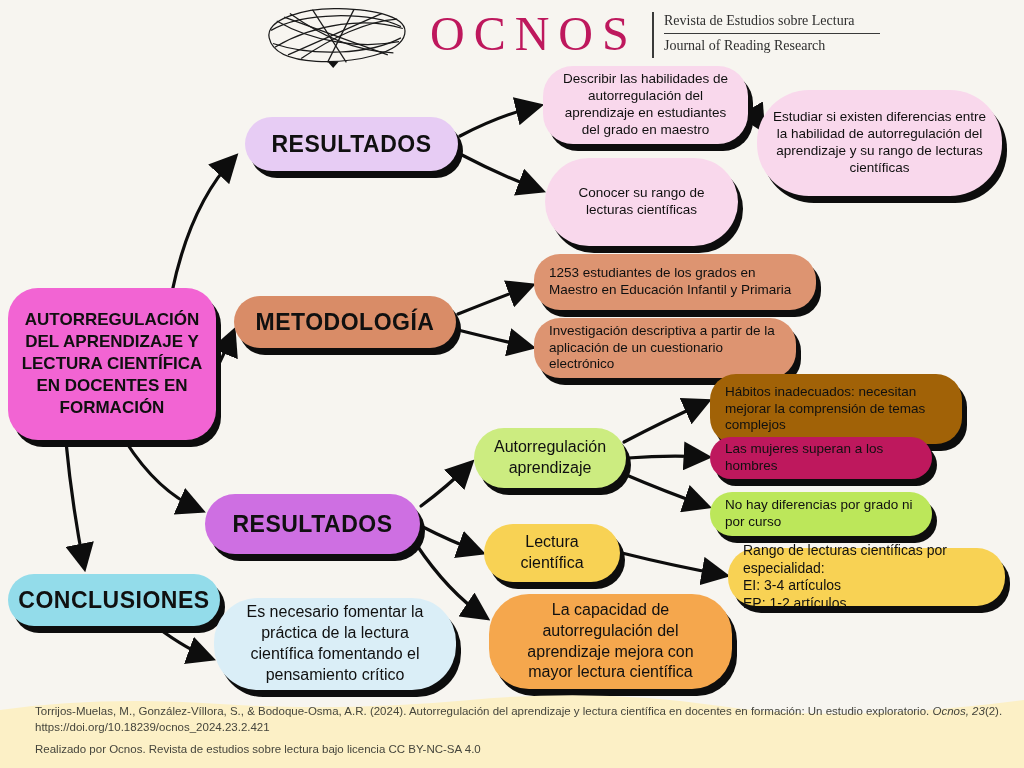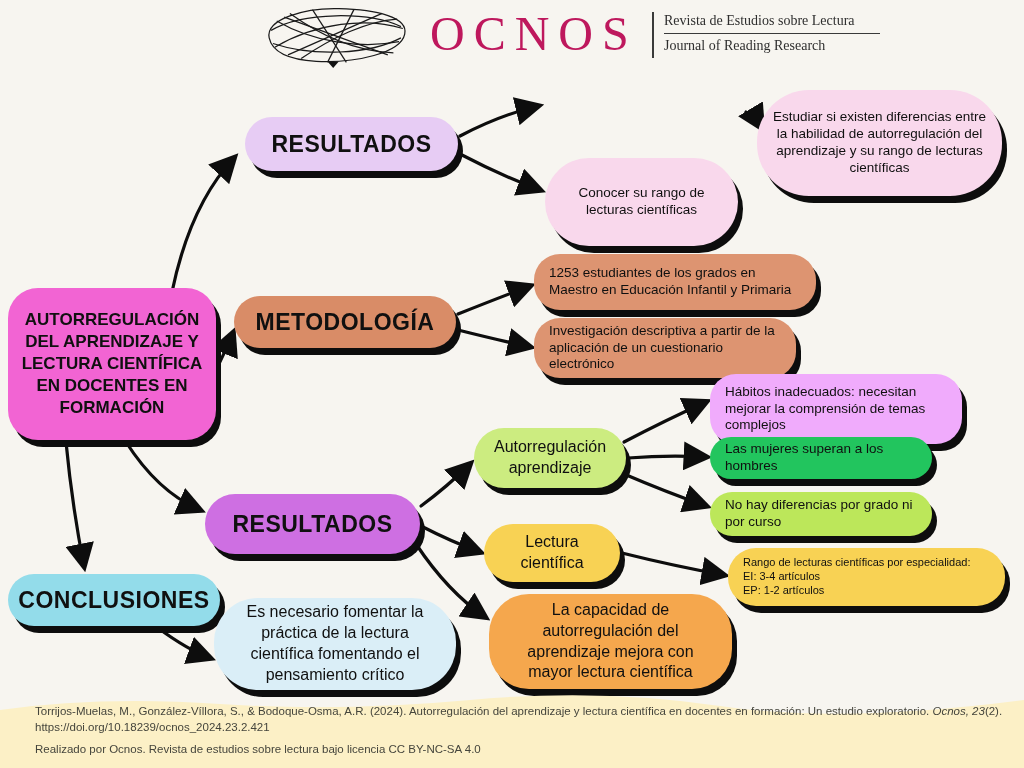--- a/index.html
+++ b/index.html
@@ -91,44 +91,45 @@
       <path d="M624 474 Q 666 492 706 506"></path>
       <path d="M622 553 Q 674 566 724 575"></path>
       <path d="M158 628 Q 188 650 210 658"></path>
     </g>
   </svg>
 
   <div class="box root-label" style="left: 8px; top: 288px; width: 208px; height: 152px; background-color: rgb(242, 100, 211);">AUTORREGULACIÓN DEL APRENDIZAJE Y LECTURA CIENTÍFICA EN DOCENTES EN FORMACIÓN</div>
 
   <div class="box heading" style="left: 245px; top: 117px; width: 213px; height: 54px; background-color: rgb(231, 204, 244);">RESULTADOS</div>
 
+  <div class="bubble" style="left: 543px; top: 66px; width: 205px; height: 78px; border-radius: 30px; background-color: rgb(249, 216, 236);">Describir las habilidades de autorregulación del aprendizaje en estudiantes del grado en maestro</div>
 
   <div class="bubble" style="left: 545px; top: 158px; width: 193px; height: 88px; border-radius: 46px; background-color: rgb(249, 216, 236);">Conocer su rango de lecturas científicas</div>
 
   <div class="bubble" style="left: 757px; top: 90px; width: 245px; height: 106px; border-radius: 52px; background-color: rgb(249, 216, 236);">Estudiar si existen diferencias entre la habilidad de autorregulación del aprendizaje y su rango de lecturas científicas</div>
 
   <div class="box heading" style="left: 234px; top: 296px; width: 222px; height: 52px; background-color: rgb(217, 140, 103);">METODOLOGÍA</div>
 
   <div class="bubble left" style="left: 534px; top: 254px; width: 282px; height: 56px; border-radius: 26px; background-color: rgb(221, 148, 113);">1253 estudiantes de los grados en Maestro en Educación Infantil y Primaria</div>
 
   <div class="bubble left" style="left: 534px; top: 318px; width: 262px; height: 60px; border-radius: 26px; background-color: rgb(221, 148, 113);">Investigación descriptiva a partir de la aplicación de un cuestionario electrónico</div>
 
   <div class="box heading" style="left: 205px; top: 494px; width: 215px; height: 60px; background-color: rgb(206, 111, 226);">RESULTADOS</div>
 
   <div class="bubble big" style="left: 474px; top: 428px; width: 152px; height: 60px; border-radius: 30px; background-color: rgb(204, 236, 128);">Autorregulación aprendizaje</div>
 
-  <div class="bubble left" style="left: 710px; top: 374px; width: 252px; height: 70px; border-radius: 26px; background-color: #f0abfc;">Hábitos inadecuados: necesitan mejorar la comprensión de temas complejos</div>
+  <div class="bubble left" style="left: 710px; top: 374px; width: 252px; height: 70px; border-radius: 26px; background-color: #a16207;">Hábitos inadecuados: necesitan mejorar la comprensión de temas complejos</div>
 
-  <div class="bubble left" style="left: 710px; top: 437px; width: 222px; height: 42px; border-radius: 21px; background-color: #22c55e;">Las mujeres superan a los hombres</div>
+  <div class="bubble left" style="left: 710px; top: 437px; width: 222px; height: 42px; border-radius: 21px; background-color: #be185d;">Las mujeres superan a los hombres</div>
 
   <div class="bubble left" style="left: 710px; top: 486px; width: 222px; height: 44px; border-radius: 22px; background-color: rgb(188, 231, 90); margin-top: 6px;">No hay diferencias por grado ni por curso</div>
 
   <div class="bubble big" style="left: 484px; top: 524px; width: 136px; height: 58px; border-radius: 29px; background-color: rgb(248, 210, 84);">Lectura científica</div>
 
-  <div class="bubble left pre" style="left: 728px; top: 548px; width: 277px; height: 58px; border-radius: 28px; font-size: 11px; background-color: rgb(248, 210, 84);">Rango de lecturas científicas por especialidad:
+  <div class="bubble left pre" style="left: 728px; top: 548px; width: 277px; height: 58px; border-radius: 28px; font-size: 14px; background-color: rgb(248, 210, 84);">Rango de lecturas científicas por especialidad:
 EI: 3-4 artículos
 EP: 1-2 artículos</div>
 
   <div class="bubble big" style="left: 489px; top: 594px; width: 243px; height: 95px; border-radius: 40px; background-color: rgb(245, 167, 77);">La capacidad de autorregulación del aprendizaje mejora con mayor lectura científica</div>
 
   <div class="box heading" style="left: 8px; top: 574px; width: 212px; height: 52px; background-color: rgb(147, 220, 234);">CONCLUSIONES</div>
 
   <div class="bubble big" style="left: 214px; top: 598px; width: 242px; height: 92px; border-radius: 44px; background-color: rgb(218, 238, 247);">Es necesario fomentar la práctica de la lectura científica fomentando el pensamiento crítico</div>
 
   <svg class="abs" style="left:0; top:688px;" width="1024" height="80">

